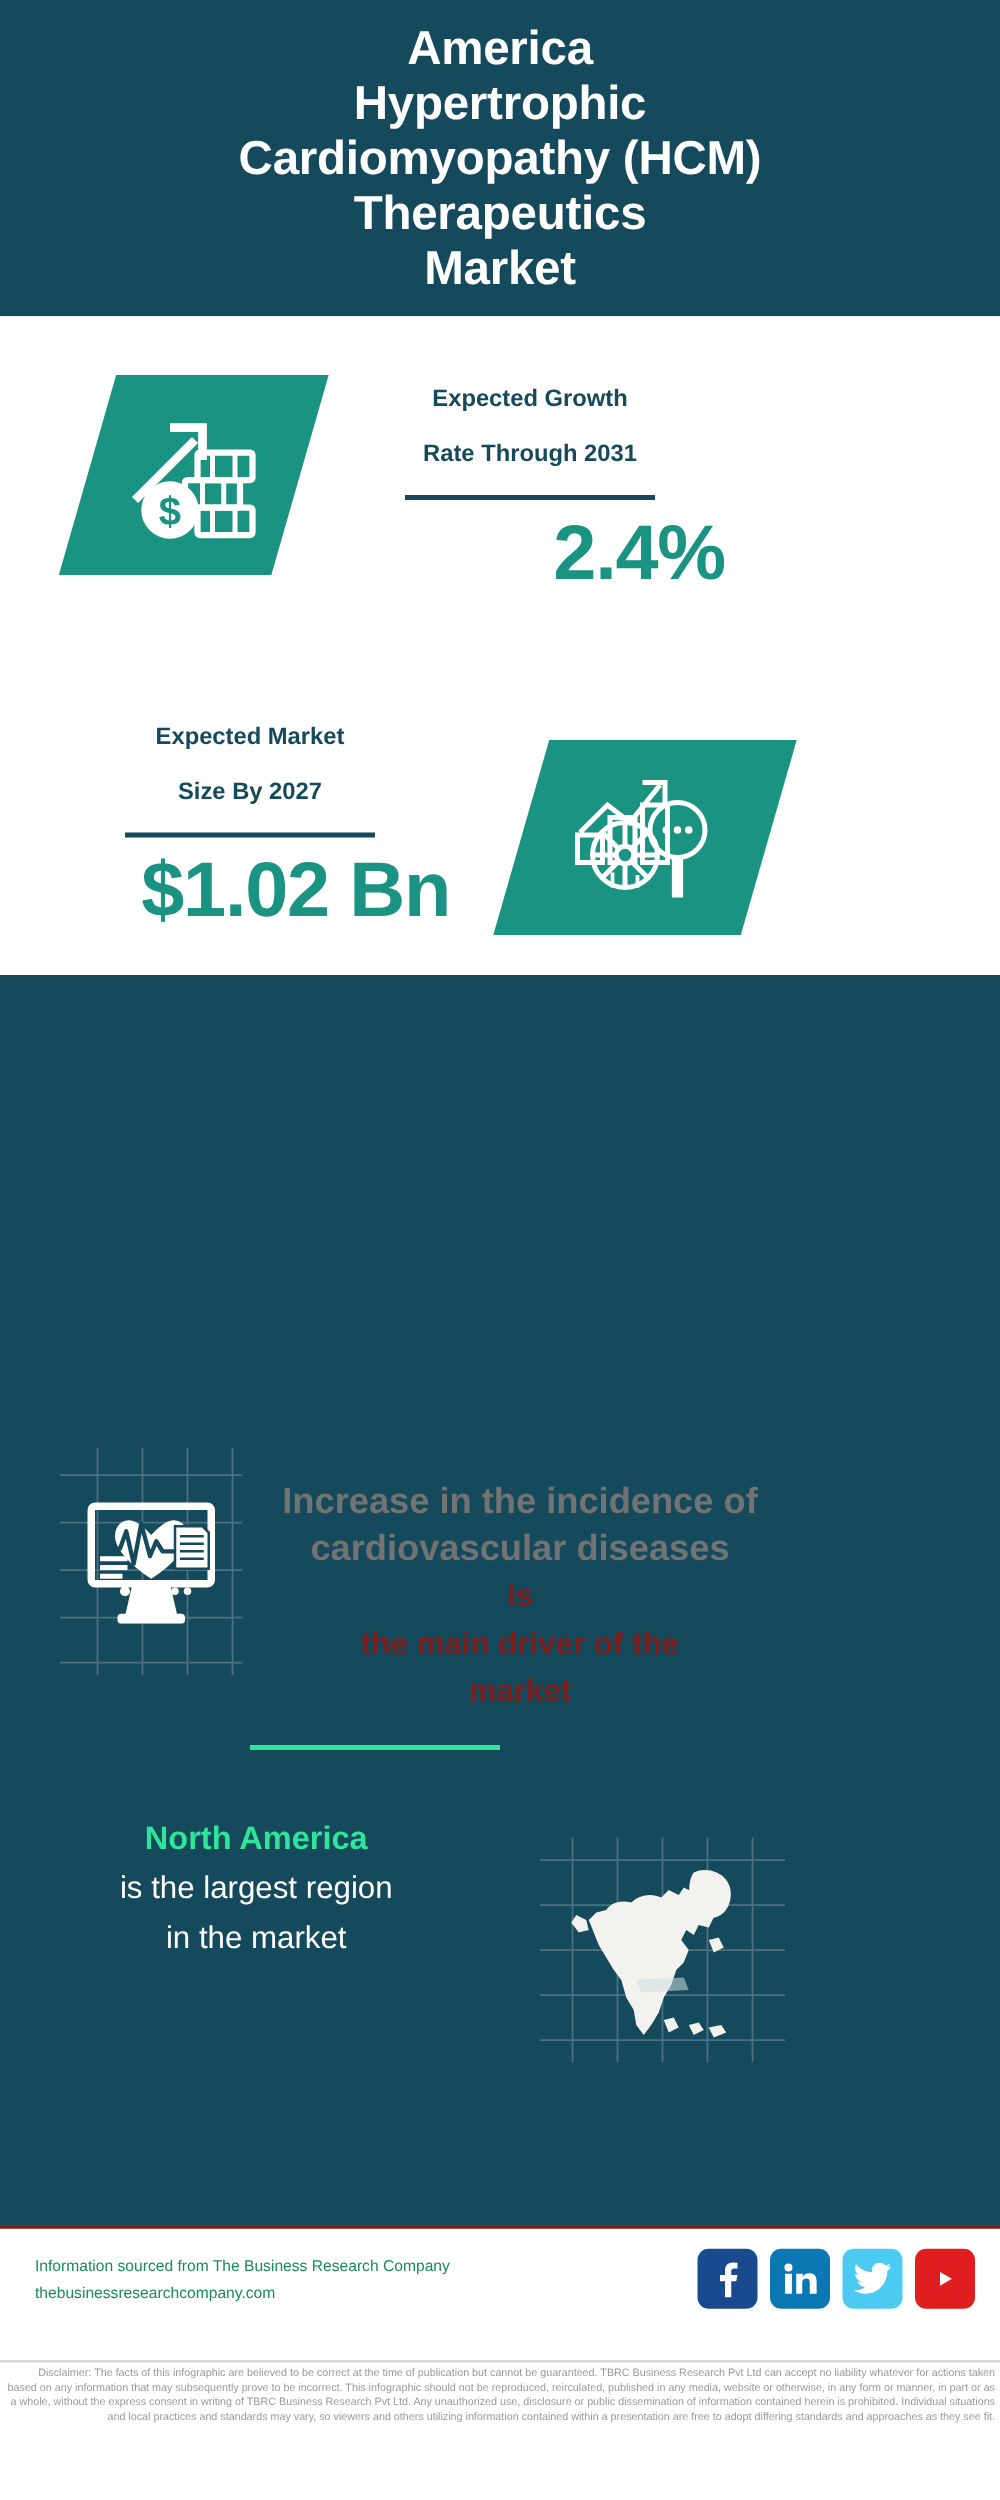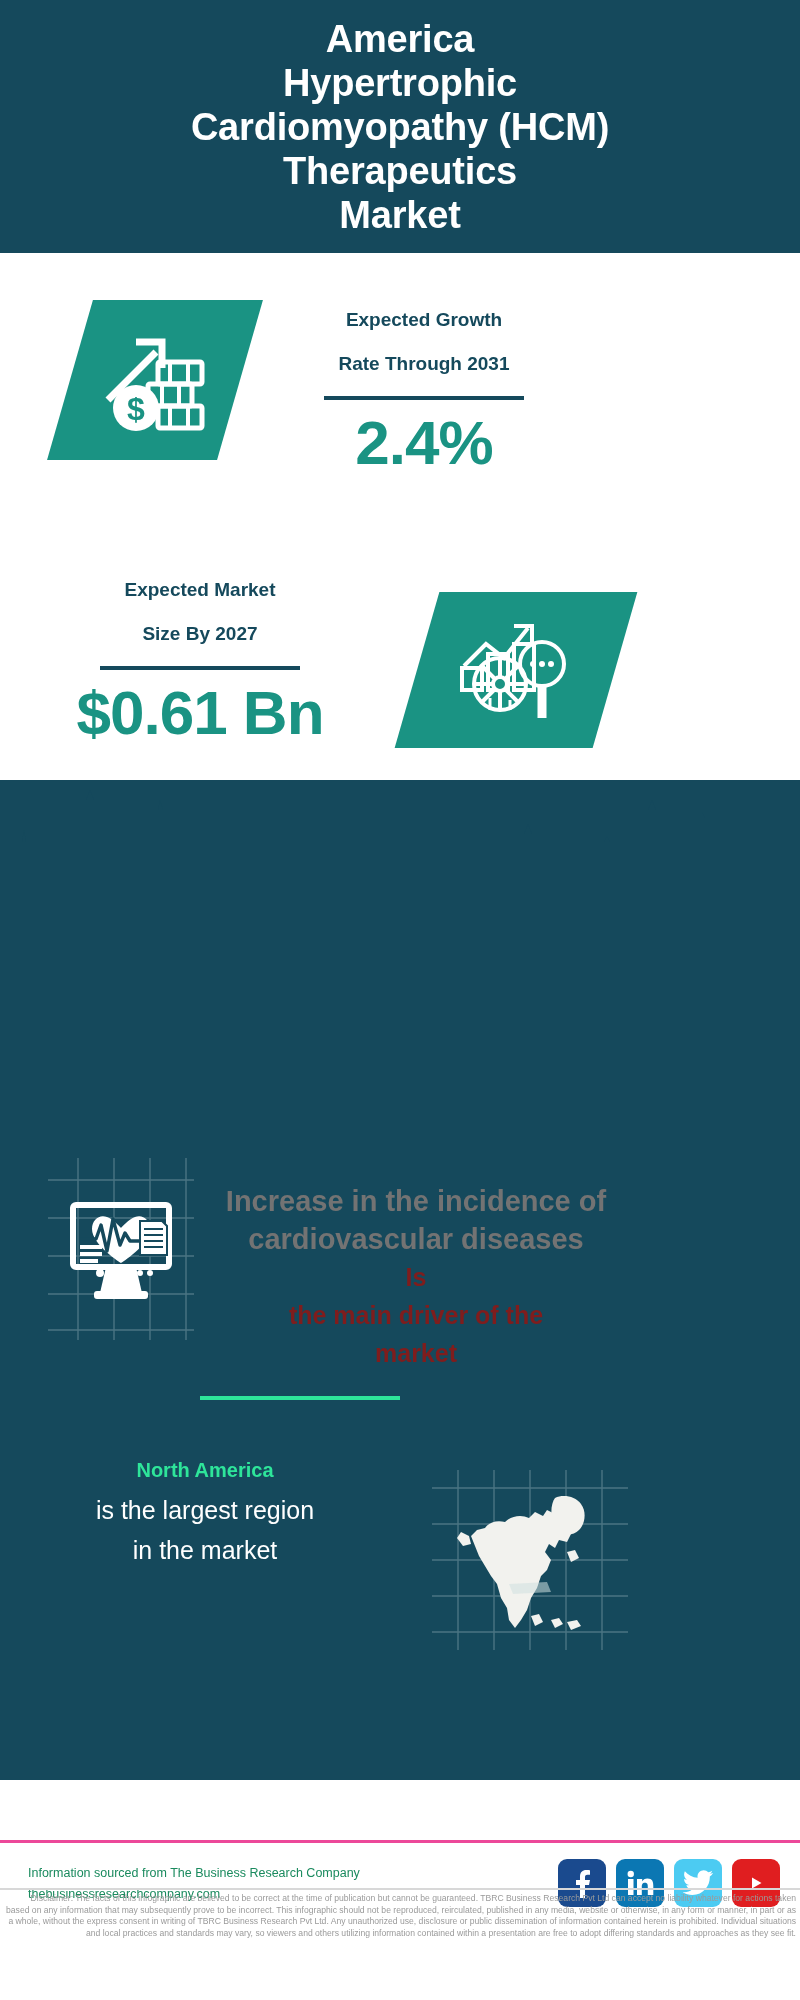--- a/index.html
+++ b/index.html
@@ -78,20 +78,21 @@
     background: #15495c;
     margin: 10px auto 6px auto;
     width: 200px;
   }
   .stat-value {
     color: #1a9383;
     font-size: 62px;
     font-weight: bold;
     line-height: 74px;
     letter-spacing: -1px;
+    text-align: right;
   }
 
   .stat-growth { left: 268px; top: 298px; width: 312px; }
   .stat-size   { left: 40px;  top: 568px; width: 320px; }
 
   
   .body-dark {
     position: absolute;
     left: 0; top: 780px;
     width: 800px;
@@ -149,38 +150,38 @@
 
   
   .region {
     position: absolute;
     left: 30px; top: 1450px;
     width: 350px;
     text-align: center;
   }
   .region-head {
     color: #2ee59a;
-    font-size: 20px;
+    font-size: 26px;
     font-weight: bold;
     line-height: 40px;
   }
   .region-sub {
     color: #ffffff;
     font-size: 25px;
     line-height: 40px;
   }
 
   
   .footer {
     position: absolute;
-    left: 0; top: 1840px;
+    left: 0; top: 1780px;
     width: 800px;
     height: 110px;
     background: #ffffff;
-    border-top: 3px solid #ec4899;
+    border-top: 3px solid #7f1d1d;
   }
   .footer-text {
     position: absolute;
     left: 28px; top: 20px;
     color: #1a8a5e;
     font-size: 12.5px;
     line-height: 21px;
   }
   .socials {
     position: absolute;
@@ -260,21 +261,21 @@
     <div class="stat-label">Expected Growth</div>
     <div class="stat-label">Rate Through 2031</div>
     <div class="stat-rule"></div>
     <div class="stat-value">2.4%</div>
   </div>
 
   <div class="stat stat-size">
     <div class="stat-label">Expected Market</div>
     <div class="stat-label">Size By 2027</div>
     <div class="stat-rule"></div>
-    <div class="stat-value">$0.61 Bn</div>
+    <div class="stat-value">$1.02 Bn</div>
   </div>
 
   <div class="tile tile-chart">
     <svg width="120" height="112" viewBox="0 0 120 112" fill="none" stroke="#ffffff" stroke-width="4">
       <path d="M8 52 L30 30 L48 44 L72 14" fill="none"></path>
       <path d="M58 12 H76 V30" fill="none"></path>
       <rect x="6" y="54" width="20" height="22"></rect>
       <rect x="32" y="40" width="20" height="36"></rect>
       <rect x="58" y="30" width="20" height="46"></rect>
       <circle cx="86" cy="50" r="22"></circle>

